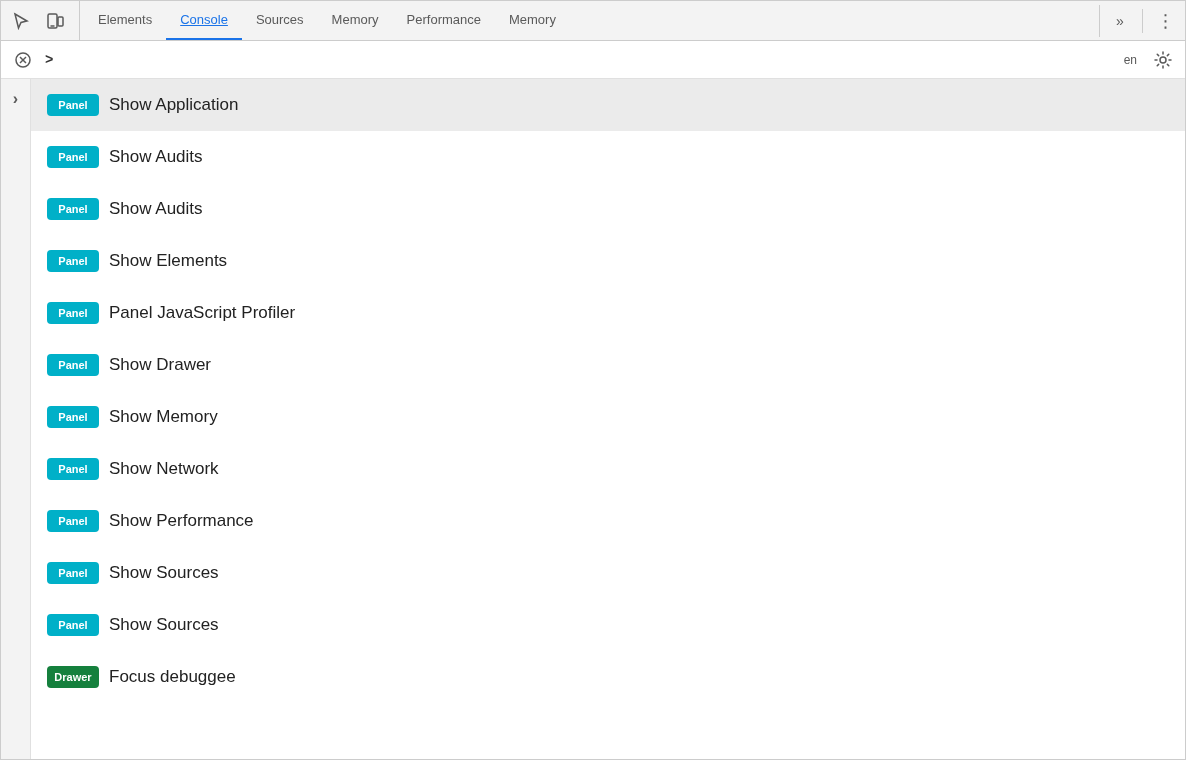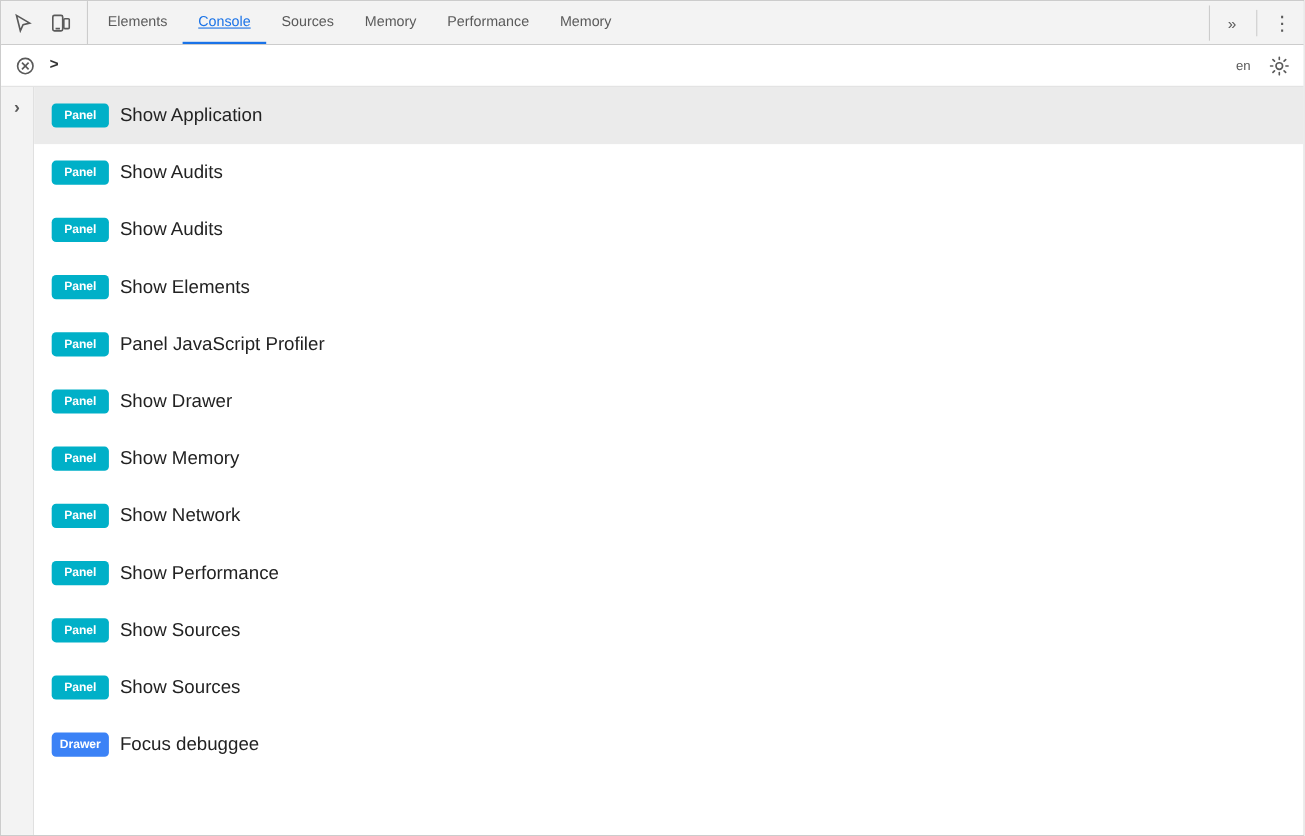--- a/index.html
+++ b/index.html
@@ -230,21 +230,21 @@
       color: #fff;
       min-width: 52px;
       height: 22px;
     }
 
     .badge-panel {
       background: #00b0c8;
     }
 
     .badge-drawer {
-      background: #3b82f6;
+      background: #15803d;
     }
 
     .item-label {
       font-size: 17px;
       color: #222;
     }
 
     
     .svg-icon {
       width: 18px;

